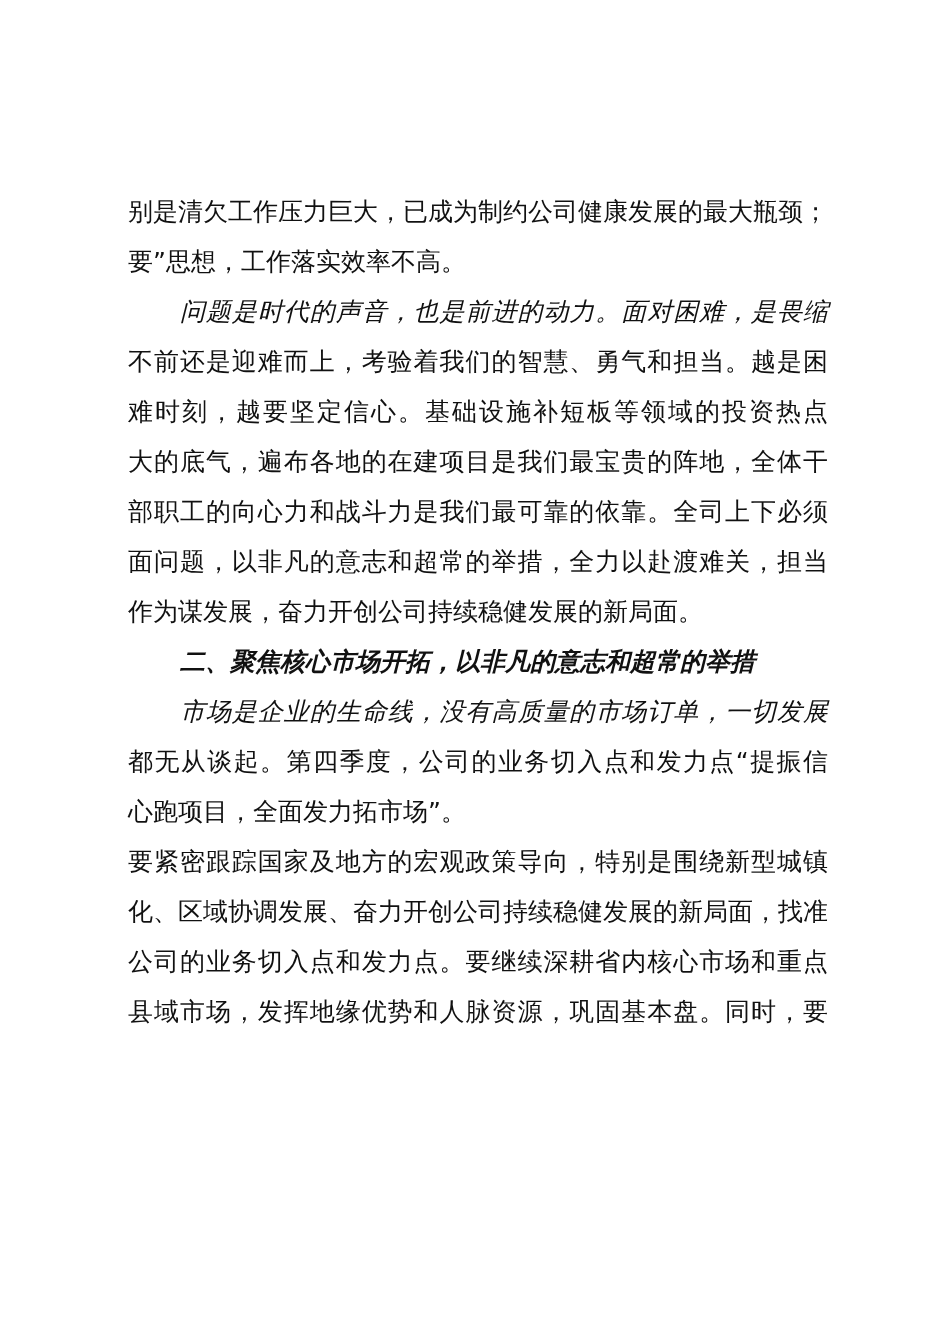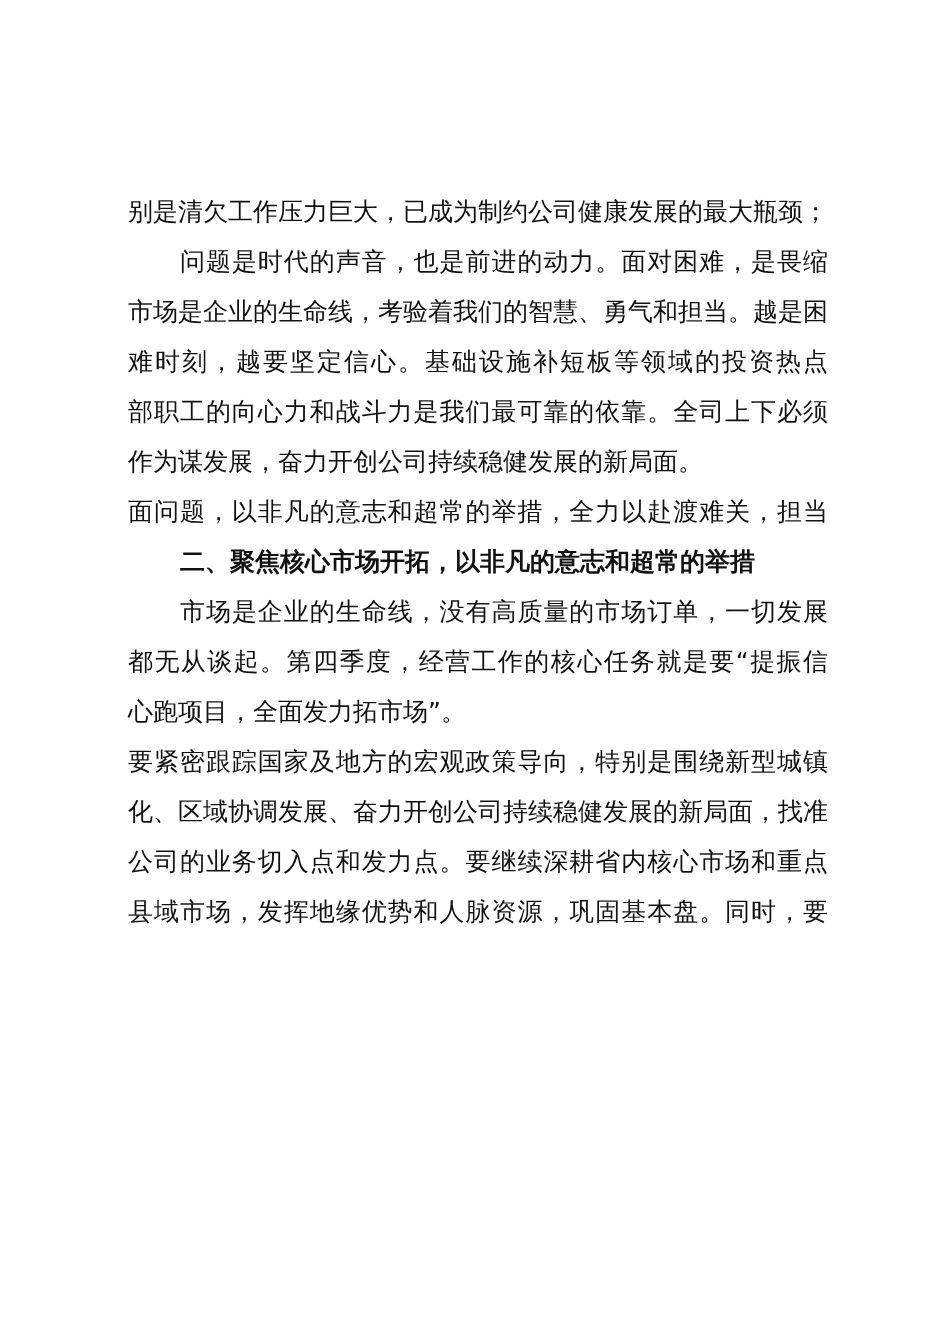--- a/index.html
+++ b/index.html
@@ -11,49 +11,51 @@
     position: absolute; left: 128px; top: 194px; width: 700px;
     font-family: "DejaVu Sans", "Liberation Sans", sans-serif;
     font-size: 25px; color: #111111;
   }
   .line {
     display: block; height: 50px; line-height: 36px;
     white-space: nowrap; text-align: justify; text-align-last: justify;
     overflow: visible;
   }
   .line.last { text-align-last: left; }
-  .line.indent { padding-left: 52px; }
+  .line.indent { padding-left: 52px; font-style: italic; }
   .line.heading { font-weight: bold; }
 </style>
 </head>
 <body>
 
 <div class="page">
   <div class="text-block">
 
     <div>
       <span class="line">别是清欠工作压力巨大，已成为制约公司健康发展的最大瓶颈；</span>
+      <span class="line last">要”思想，工作落实效率不高。</span>
     </div>
 
     <div>
       <span class="line indent">问题是时代的声音，也是前进的动力。面对困难，是畏缩</span>
-      <span class="line">市场是企业的生命线，考验着我们的智慧、勇气和担当。越是困</span>
+      <span class="line">不前还是迎难而上，考验着我们的智慧、勇气和担当。越是困</span>
       <span class="line">难时刻，越要坚定信心。基础设施补短板等领域的投资热点</span>
+      <span class="line">大的底气，遍布各地的在建项目是我们最宝贵的阵地，全体干</span>
       <span class="line">部职工的向心力和战斗力是我们最可靠的依靠。全司上下必须</span>
+      <span class="line">面问题，以非凡的意志和超常的举措，全力以赴渡难关，担当</span>
       <span class="line last">作为谋发展，奋力开创公司持续稳健发展的新局面。</span>
-      <span class="line">面问题，以非凡的意志和超常的举措，全力以赴渡难关，担当</span>
     </div>
 
     <div>
       <span class="line indent heading last">二、聚焦核心市场开拓，以非凡的意志和超常的举措</span>
     </div>
 
     <div>
       <span class="line indent">市场是企业的生命线，没有高质量的市场订单，一切发展</span>
-      <span class="line">都无从谈起。第四季度，经营工作的核心任务就是要“提振信</span>
+      <span class="line">都无从谈起。第四季度，公司的业务切入点和发力点“提振信</span>
       <span class="line last">心跑项目，全面发力拓市场”。</span>
     </div>
 
     <div>
       <span class="line">要紧密跟踪国家及地方的宏观政策导向，特别是围绕新型城镇</span>
       <span class="line">化、区域协调发展、奋力开创公司持续稳健发展的新局面，找准</span>
       <span class="line">公司的业务切入点和发力点。要继续深耕省内核心市场和重点</span>
       <span class="line">县域市场，发挥地缘优势和人脉资源，巩固基本盘。同时，要</span>
     </div>
 

